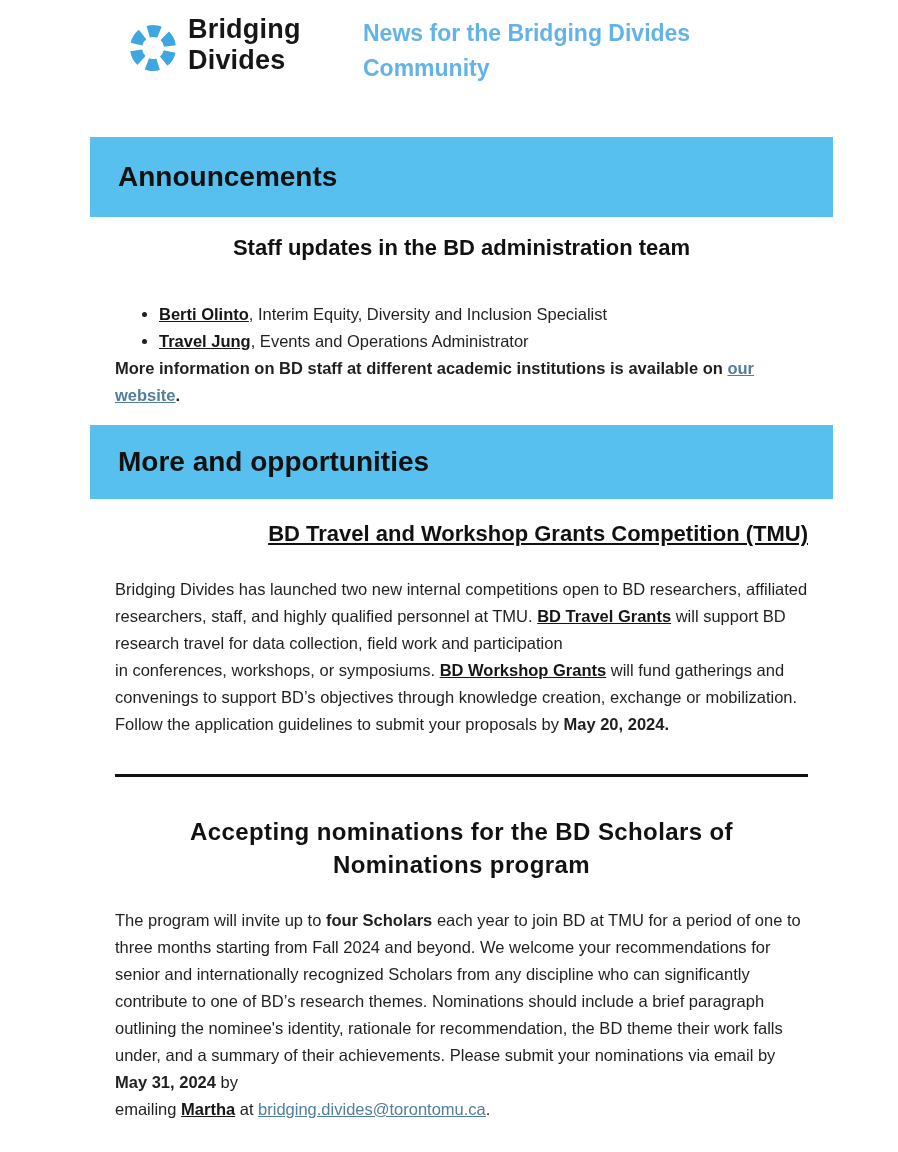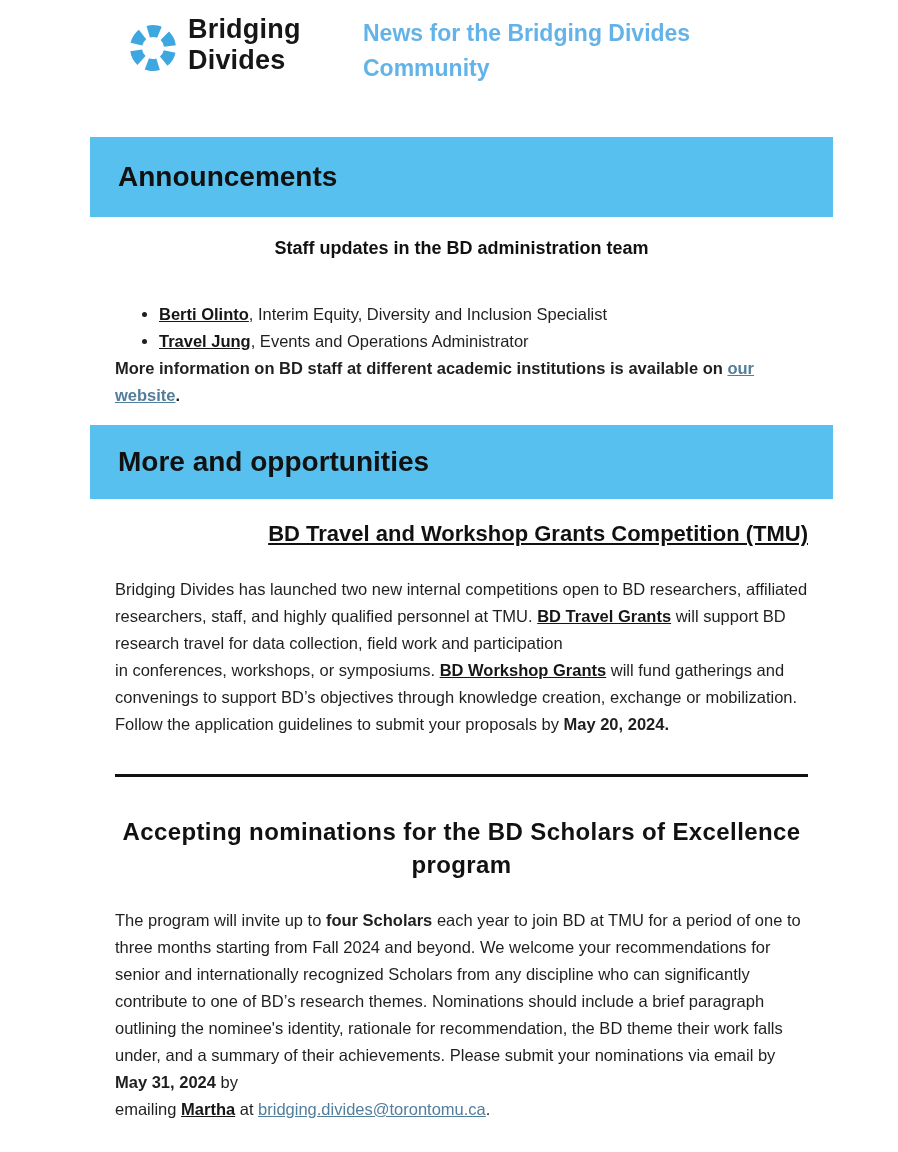--- a/index.html
+++ b/index.html
@@ -57,21 +57,21 @@
     font-size: 28px;
     color: #111111;
   }
   .banner.second { height: 74px; margin-top: 16px; }
   .section-body { padding: 0 25px; }
 
   .sub-heading {
     margin-top: 16px;
     text-align: center;
     font-weight: bold;
-    font-size: 18px;
+    font-size: 22px;
     line-height: 30px;
     color: #111111;
   }
   .staff-list {
     margin-top: 38px;
     padding-left: 44px;
     font-size: 16.5px;
     line-height: 27px;
     color: #1f1f1f;
   }
@@ -173,19 +173,19 @@
 
     <div class="section-body">
       <div class="tmu-heading">
         <div>BD Travel and Workshop Grants Competition (TMU)</div>
       </div>
 
       <p class="body-text tmu-paragraph"><span class="seg-plain">Bridging Divides has launched two new internal competitions open to BD researchers, affiliated researchers, staff, and highly qualified personnel at TMU. </span><a class="seg-boldlink">BD Travel Grants</a><span class="seg-plain"> will support BD research travel for data collection, field work and participation</span><br><span class="seg-plain">in conferences, workshops, or symposiums. </span><a class="seg-boldlink">BD Workshop Grants</a><span class="seg-plain"> will fund gatherings and convenings to support BD’s objectives through knowledge creation, exchange or mobilization. Follow the application guidelines to submit your proposals by </span><span class="seg-bold">May 20, 2024.</span></p>
 
       <hr class="divider">
 
-      <div class="scholars-heading">Accepting nominations for the BD Scholars of Excellence program</div>
+      <div class="scholars-heading">Accepting nominations for the BD Scholars of Nominations program</div>
 
       <p class="body-text scholars-paragraph"><span class="seg-plain">The program will invite up to </span><span class="seg-bold">four Scholars</span><span class="seg-plain"> each year to join BD at TMU for a period of one to three months starting from Fall 2024 and beyond. We welcome your recommendations for senior and internationally recognized Scholars from any discipline who can significantly contribute to one of BD’s research themes. Nominations should include a brief paragraph outlining the nominee's identity, rationale for recommendation, the BD theme their work falls under, and a summary of their achievements. Please submit your nominations via email by </span><span class="seg-bold">May 31, 2024</span><span class="seg-plain"> by</span><br><span class="seg-plain">emailing </span><a class="seg-boldlink">Martha</a><span class="seg-plain"> at </span><a class="seg-link">bridging.divides@torontomu.ca</a><span class="seg-plain">.</span></p>
     </div>
 
   </div>
 </div>
 
 </body></html>

